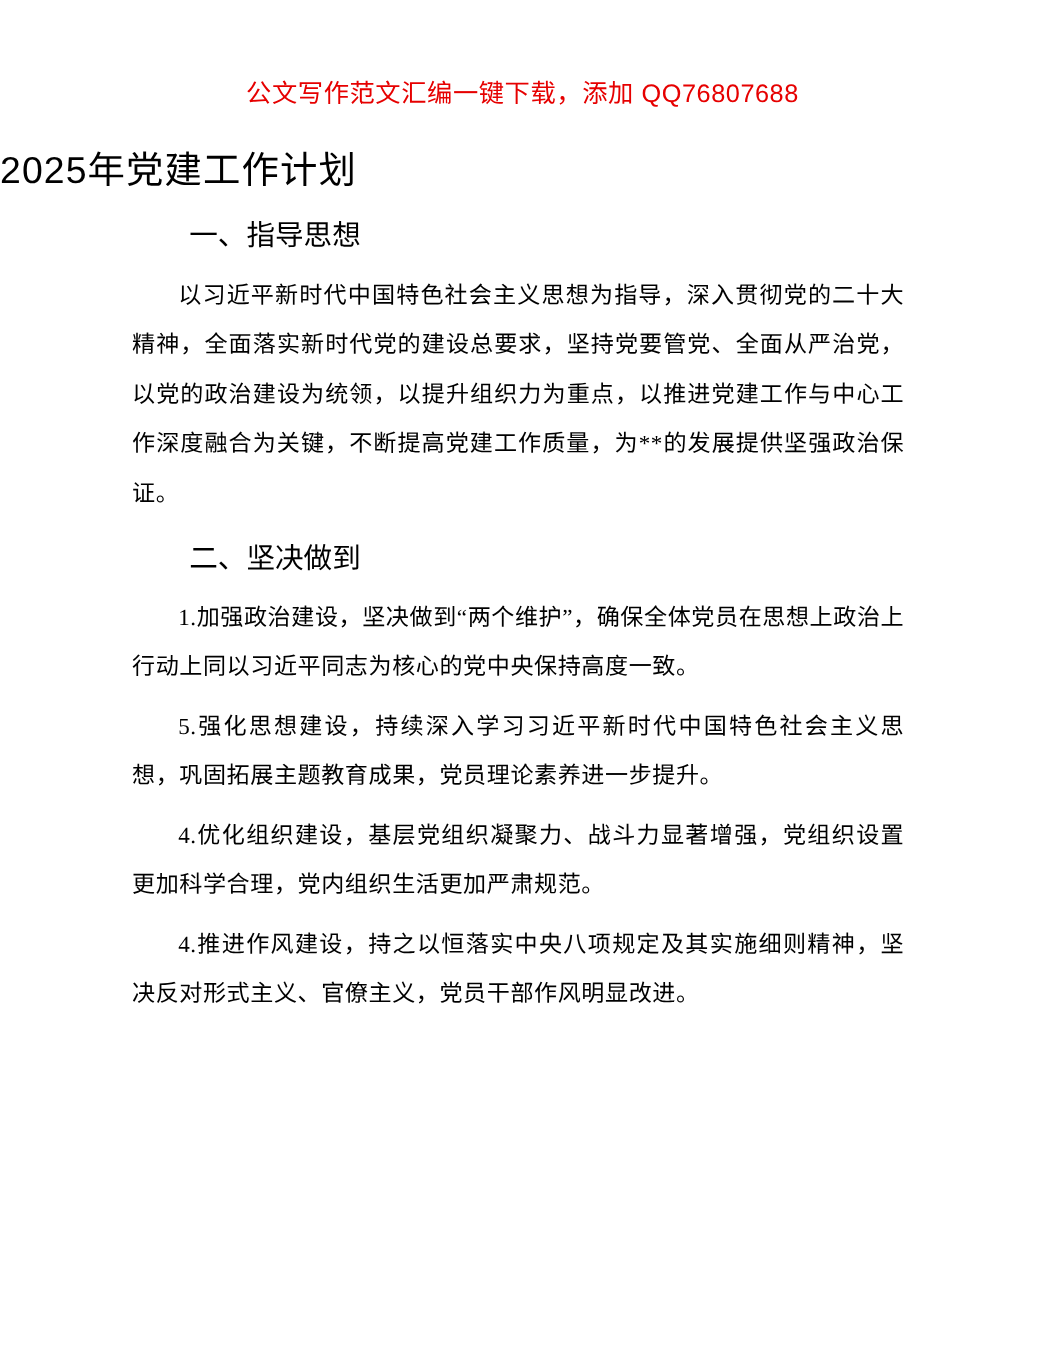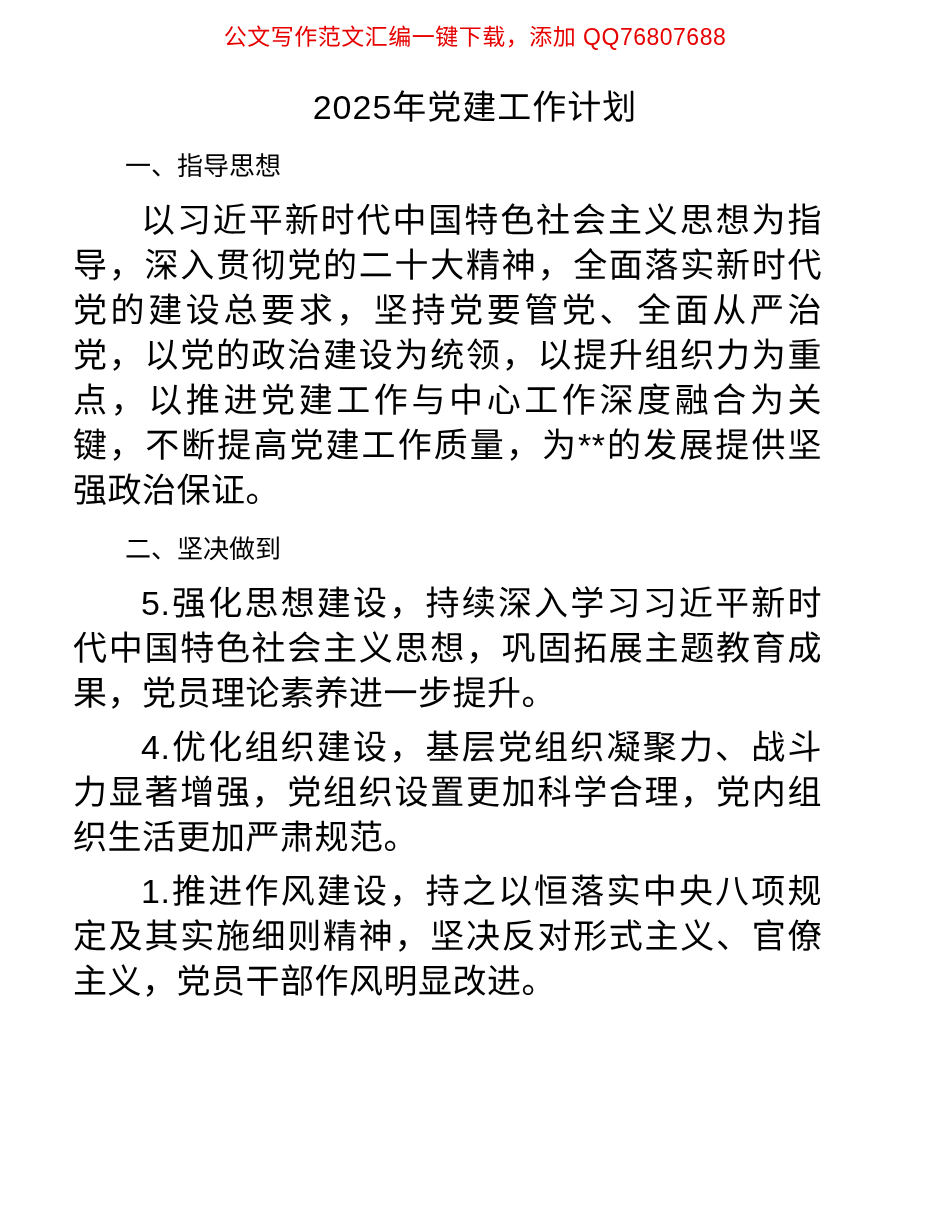--- a/index.html
+++ b/index.html
@@ -12,48 +12,48 @@
     width: 950px;
     height: 1230px;
     margin: 0 auto;
     background: #ffffff;
     box-sizing: border-box;
     font-family: "Liberation Sans", sans-serif;
     color: #000000;
     overflow: hidden;
   }
   .notice {
-    padding-top: 23px;
+    padding-top: 71px;
     text-align: center;
     font-size: 23px;
     line-height: 28px;
     color: #e60000;
     letter-spacing: 0.5px;
   }
   .doc-title {
     margin: 33px 0 0 0;
-    text-align: center;
     font-size: 34px;
     line-height: 46px;
     font-weight: 400;
     letter-spacing: 1px;
   }
   .content {
-    padding: 0 128px 0 73px;
+    padding: 0 128px 0 120px;
+    font-family: Liberation Serif, serif;
   }
   .sec-heading {
     margin: 14px 0 0 0;
     font-size: 26px;
     line-height: 45px;
     font-weight: 400;
     text-indent: 2em;
   }
   .para {
     margin: 9px 0 0 0;
-    font-size: 34px;
+    font-size: 21px;
     line-height: 45px;
     text-indent: 2em;
     text-align: justify;
     letter-spacing: 0.5px;
   }
 </style>
 </head>
 <body>
 
 <div class="page">
@@ -64,19 +64,20 @@
 
   <div class="content">
 
     <div class="section">
       <h2 class="sec-heading">一、指导思想</h2>
       <p class="para">以习近平新时代中国特色社会主义思想为指导，深入贯彻党的二十大精神，全面落实新时代党的建设总要求，坚持党要管党、全面从严治党，以党的政治建设为统领，以提升组织力为重点，以推进党建工作与中心工作深度融合为关键，不断提高党建工作质量，为**的发展提供坚强政治保证。</p>
     </div>
 
     <div class="section">
       <h2 class="sec-heading">二、坚决做到</h2>
+      <p class="para">1.加强政治建设，坚决做到“两个维护”，确保全体党员在思想上政治上行动上同以习近平同志为核心的党中央保持高度一致。</p>
       <p class="para">5.强化思想建设，持续深入学习习近平新时代中国特色社会主义思想，巩固拓展主题教育成果，党员理论素养进一步提升。</p>
       <p class="para">4.优化组织建设，基层党组织凝聚力、战斗力显著增强，党组织设置更加科学合理，党内组织生活更加严肃规范。</p>
-      <p class="para">1.推进作风建设，持之以恒落实中央八项规定及其实施细则精神，坚决反对形式主义、官僚主义，党员干部作风明显改进。</p>
+      <p class="para">4.推进作风建设，持之以恒落实中央八项规定及其实施细则精神，坚决反对形式主义、官僚主义，党员干部作风明显改进。</p>
     </div>
 
   </div>
 </div>
 
 </body></html>

